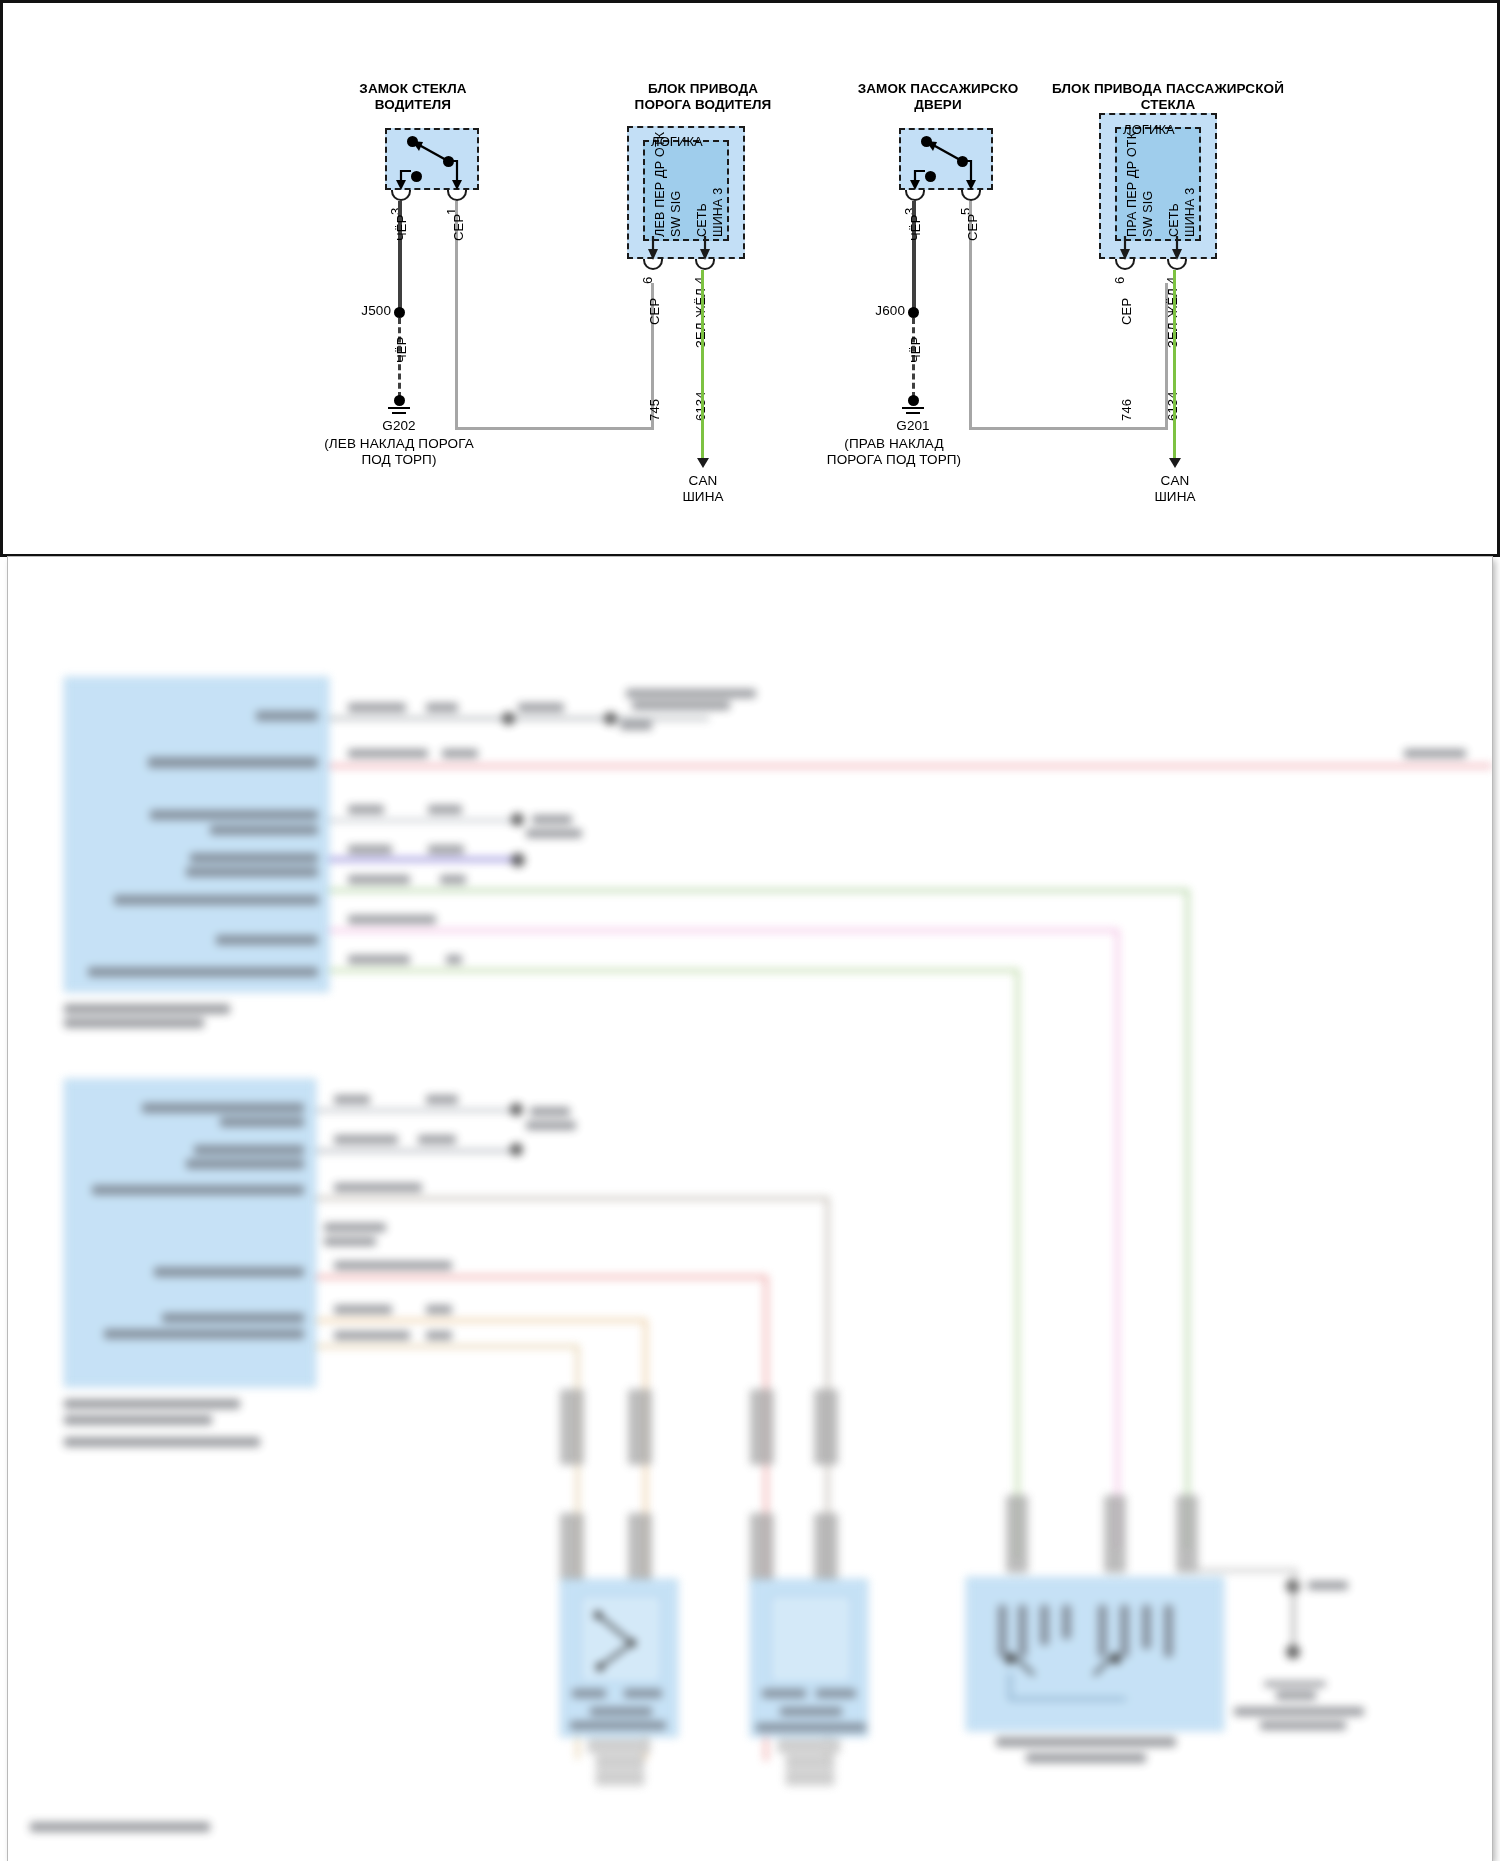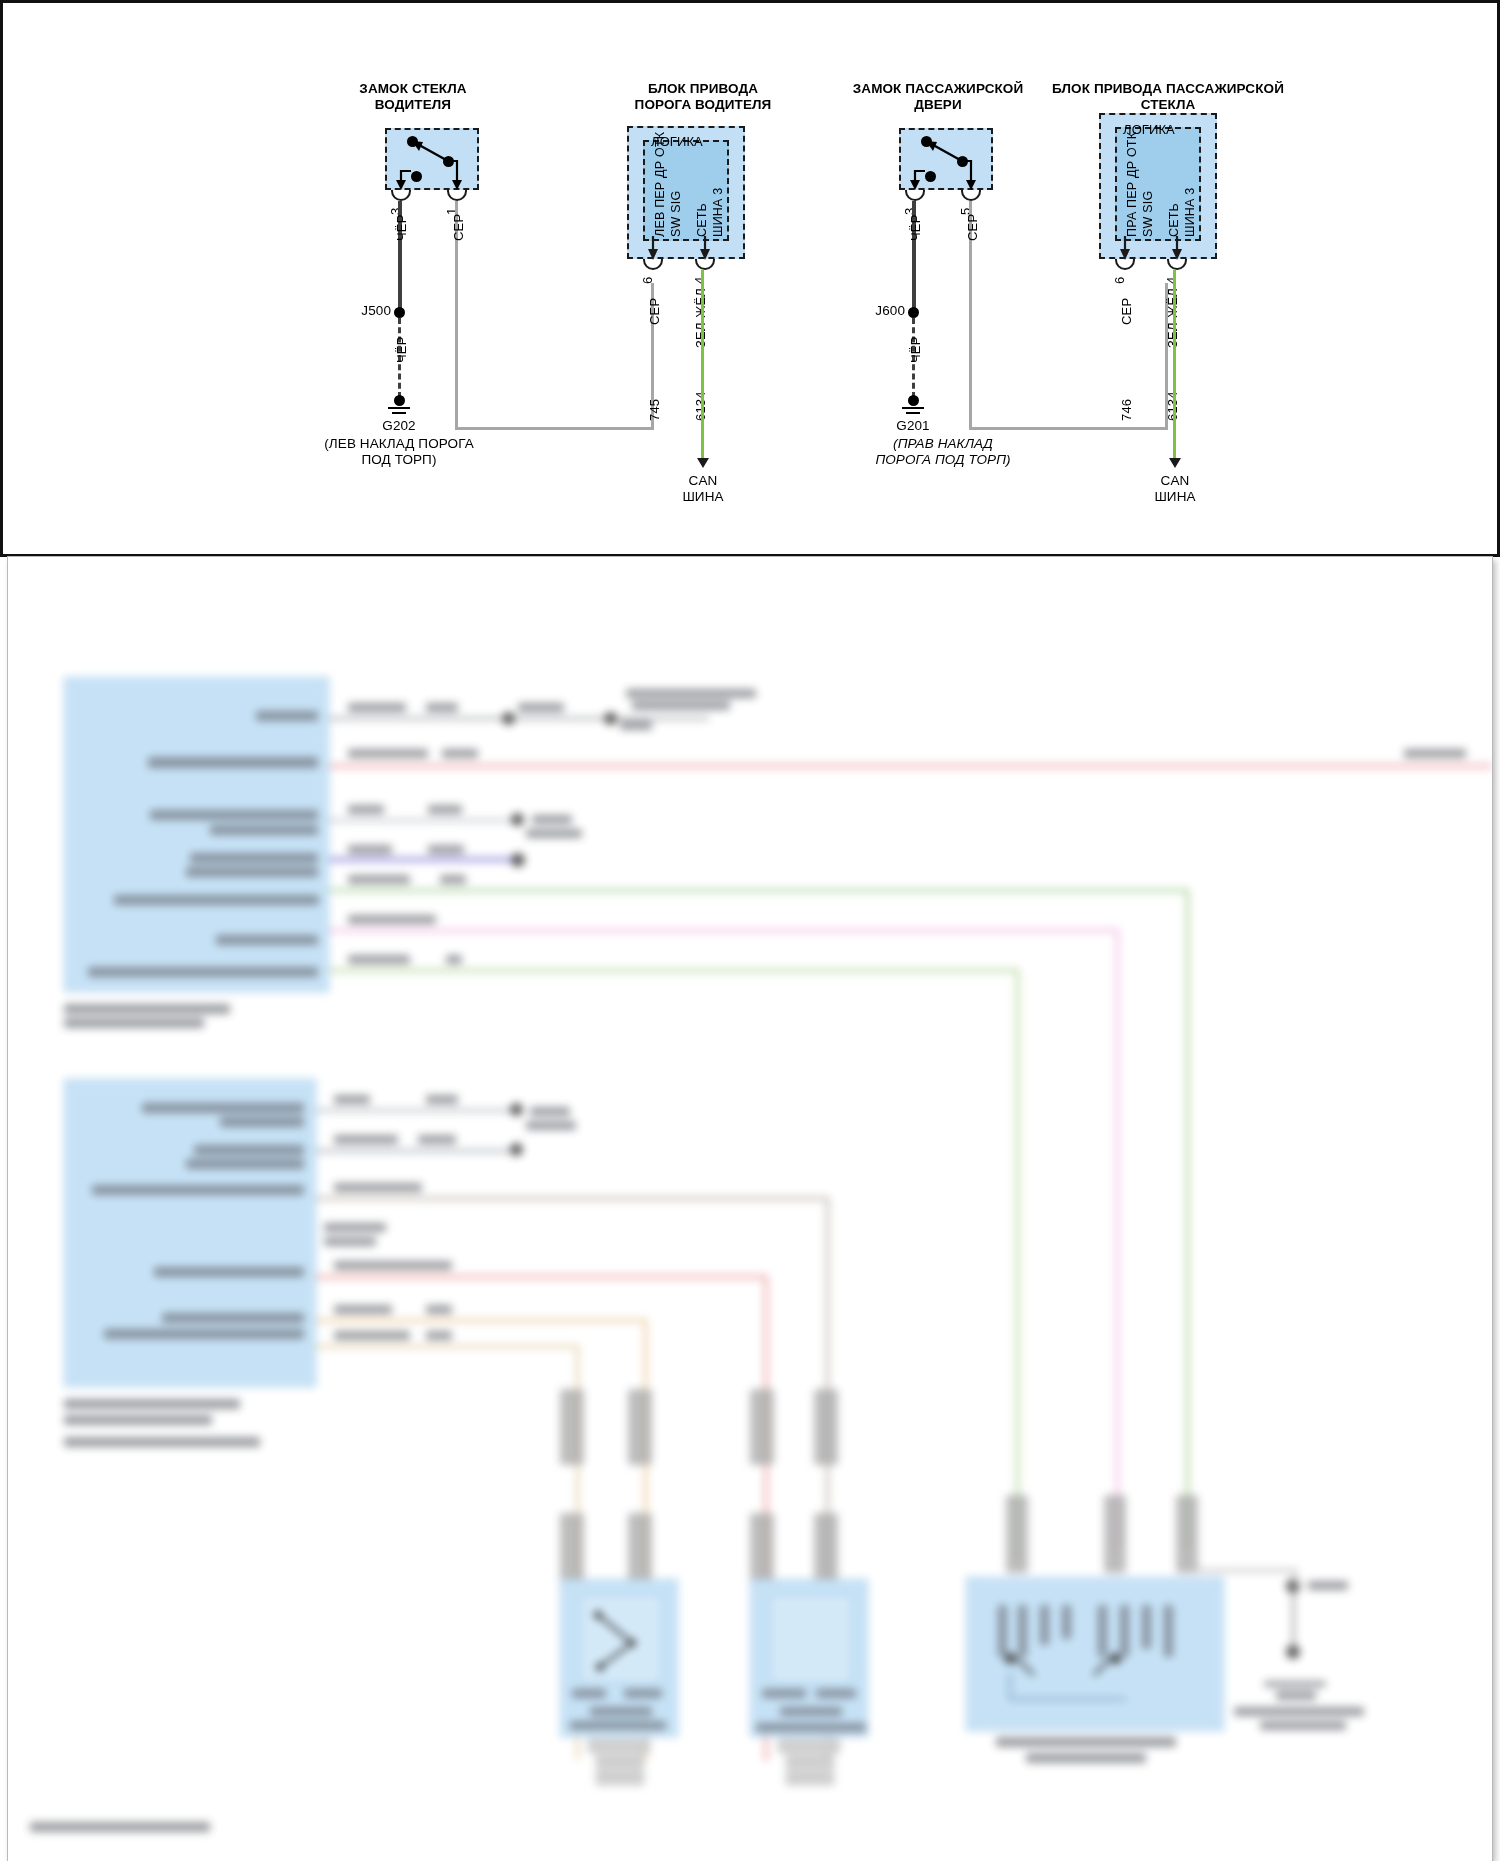--- a/index.html
+++ b/index.html
@@ -230,21 +230,21 @@
     <div class="vlbl" style="left:644px; top:322px;">СЕР</div>
     <div class="vlbl" style="left:644px; top:418px;">745</div>
     <div class="vlbl" style="left:690px; top:345px;">ЗЕЛ-ЖЁЛ</div>
     <div class="vlbl" style="left:690px; top:418px;">6134</div>
 
     <div class="wire w-green" style="left:698px; top:267px; width:3.4px; height:188px;"></div>
     <div class="arrow-down" style="left:694px; top:455px;"></div>
     <div class="lbl" style="left:660px; top:470px; width:80px;">CAN
 ШИНА</div>
 
-    <div class="lbl bold" style="left:830px; top:78px; width:210px;">ЗАМОК ПАССАЖИРСКОЙ
+    <div class="lbl bold" style="left:830px; top:78px; width:210px;">ЗАМОК ПАССАЖИРСКО
 ДВЕРИ</div>
 
     <div class="dashbox" style="left:896px; top:125px; width:94px; height:62px;"></div>
     <div class="dot" style="left:918px; top:133px;"></div>
     <div class="dot" style="left:954px; top:153px;"></div>
     <div class="dot" style="left:922px; top:168px;"></div>
     <svg style="position:absolute; left:896px; top:125px; width:94px; height:62px; overflow:visible;">
       <line x1="27" y1="13" x2="63" y2="33" stroke="#000" stroke-width="2.4"></line>
       <polygon points="27,13 38,14 34,23" fill="#000"></polygon>
       <path d="M63 33 L72 33 L72 58" stroke="#000" stroke-width="2.2" fill="none"></path>
@@ -264,21 +264,21 @@
 
     <div class="dot" style="left:905px; top:304px;"></div>
     <div class="lbl" style="left:852px; top:300px; width:50px; text-align:right;">J600</div>
     <div class="wire-dash" style="left:909px; top:315px; height:80px;"></div>
     <div class="vlbl" style="left:905px; top:360px;">ЧЁР</div>
 
     <div class="dot" style="left:905px; top:392px;"></div>
     <div class="gnd-bar" style="left:899px; top:404px; width:22px;"></div>
     <div class="gnd-bar" style="left:903px; top:409px; width:14px;"></div>
     <div class="lbl" style="left:870px; top:415px; width:80px;">G201</div>
-    <div class="lbl" style="left:845px; top:433px; width:190px;font-style:italic;">(ПРАВ НАКЛАД
+    <div class="lbl" style="left:796px; top:433px; width:190px;">(ПРАВ НАКЛАД
 ПОРОГА ПОД ТОРП)</div>
 
     <div class="wire w-grey" style="left:966px; top:424px; width:199px; height:3px;"></div>
     <div class="wire w-grey" style="left:1162px; top:280px; width:3px; height:147px;"></div>
 
     <div class="lbl bold" style="left:1040px; top:78px; width:250px;">БЛОК ПРИВОДА ПАССАЖИРСКОЙ
 СТЕКЛА</div>
 
     <div class="dashbox" style="left:1096px; top:110px; width:118px; height:146px;"></div>
     <div class="logicbox" style="left:1112px; top:124px; width:86px; height:114px;"></div>

